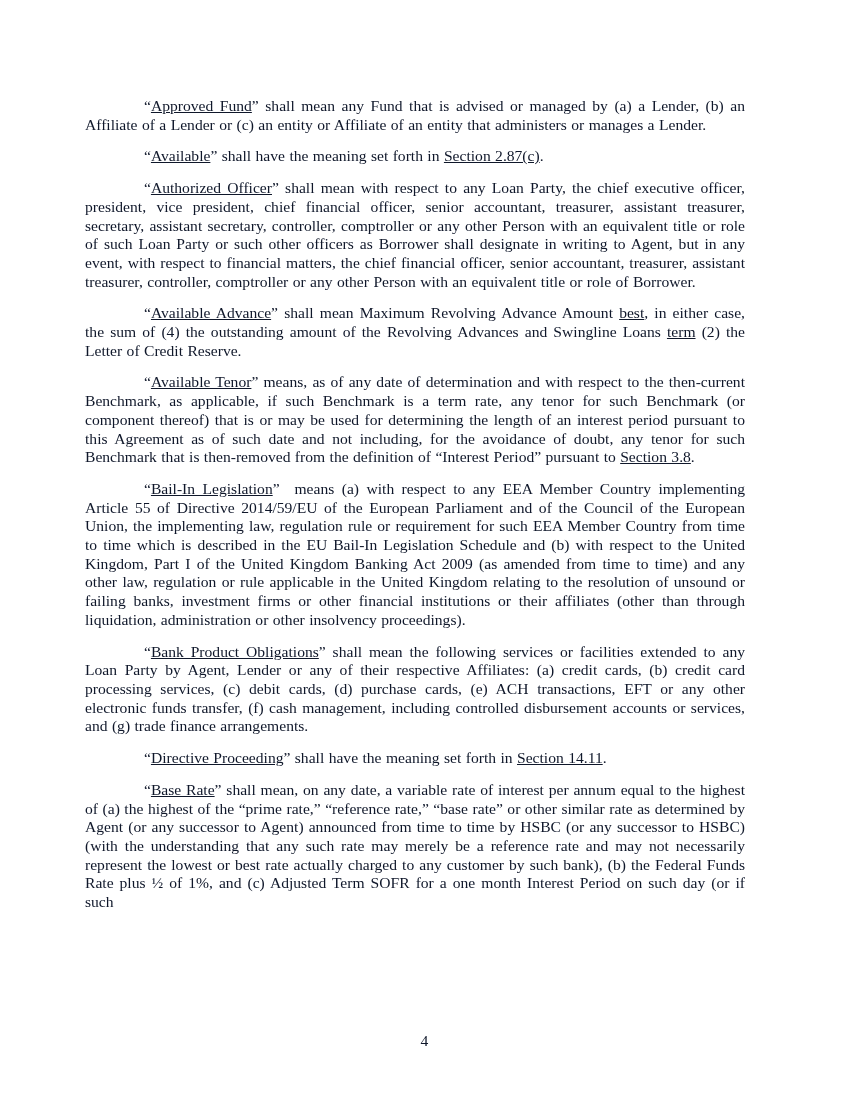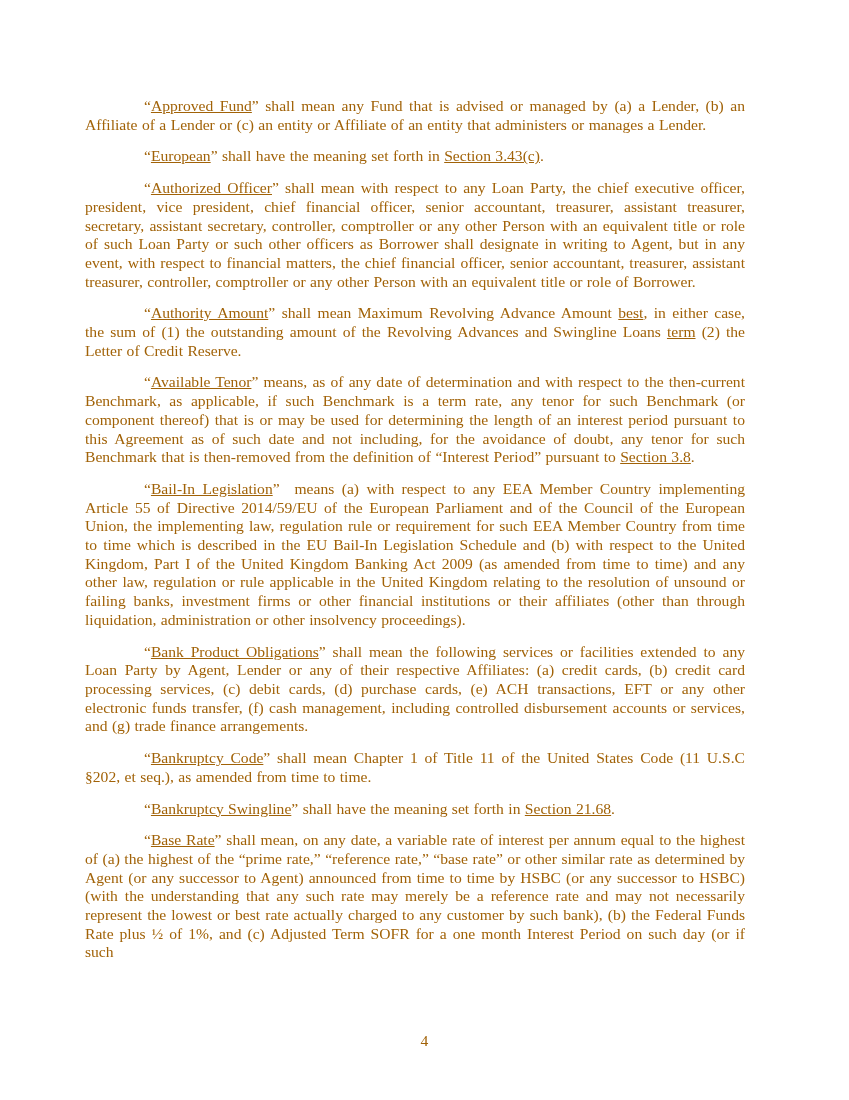--- a/index.html
+++ b/index.html
@@ -5,21 +5,21 @@
   html, body {
     margin: 0;
     padding: 0;
     background: #ffffff;
   }
   .page {
     position: relative;
     width: 849px;
     height: 1100px;
     background: #ffffff;
-    color: #a16207;
+    color: #0f172a;
     font-family: "Liberation Serif", "DejaVu Serif", serif;
     overflow: hidden;
   }
   .content {
     position: absolute;
     left: 85px;
     top: 97px;
     width: 660px;
   }
   p.para {
@@ -41,24 +41,23 @@
     font-size: 15.6px;
     line-height: 18.7px;
   }
 </style>
 </head>
 <body>
 
 <div class="page">
   <div class="content">
       <p class="para"><span>“</span><span class="u">Approved Fund</span><span>” shall mean any Fund that is advised or managed by (a) a Lender, (b) an Affiliate of a Lender or (c) an entity or Affiliate of an entity that administers or manages a Lender.</span></p>
-      <p class="para"><span>“</span><span class="u">European</span><span>” shall have the meaning set forth in </span><span class="u">Section 3.43(c)</span><span>.</span></p>
+      <p class="para"><span>“</span><span class="u">Available</span><span>” shall have the meaning set forth in </span><span class="u">Section 2.87(c)</span><span>.</span></p>
       <p class="para"><span>“</span><span class="u">Authorized Officer</span><span>” shall mean with respect to any Loan Party, the chief executive officer, president, vice president, chief financial officer, senior accountant, treasurer, assistant treasurer, secretary, assistant secretary, controller, comptroller or any other Person with an equivalent title or role of such Loan Party or such other officers as Borrower shall designate in writing to Agent, but in any event, with respect to financial matters, the chief financial officer, senior accountant, treasurer, assistant treasurer, controller, comptroller or any other Person with an equivalent title or role of Borrower.</span></p>
-      <p class="para"><span>“</span><span class="u">Authority Amount</span><span>” shall mean Maximum Revolving Advance Amount </span><span class="u">best</span><span>, in either case, the sum of (1) the outstanding amount of the Revolving Advances and Swingline Loans </span><span class="u">term</span><span> (2) the Letter of Credit Reserve.</span></p>
+      <p class="para"><span>“</span><span class="u">Available Advance</span><span>” shall mean Maximum Revolving Advance Amount </span><span class="u">best</span><span>, in either case, the sum of (4) the outstanding amount of the Revolving Advances and Swingline Loans </span><span class="u">term</span><span> (2) the Letter of Credit Reserve.</span></p>
       <p class="para"><span>“</span><span class="u">Available Tenor</span><span>” means, as of any date of determination and with respect to the then-current Benchmark, as applicable, if such Benchmark is a term rate, any tenor for such Benchmark (or component thereof) that is or may be used for determining the length of an interest period pursuant to this Agreement as of such date and not including, for the avoidance of doubt, any tenor for such Benchmark that is then-removed from the definition of “Interest Period” pursuant to </span><span class="u">Section 3.8</span><span>.</span></p>
       <p class="para"><span>“</span><span class="u">Bail-In Legislation</span><span>”&nbsp; means (a) with respect to any EEA Member Country implementing Article 55 of Directive 2014/59/EU of the European Parliament and of the Council of the European Union, the implementing law, regulation rule or requirement for such EEA Member Country from time to time which is described in the EU Bail-In Legislation Schedule and (b) with respect to the United Kingdom, Part I of the United Kingdom Banking Act 2009 (as amended from time to time) and any other law, regulation or rule applicable in the United Kingdom relating to the resolution of unsound or failing banks, investment firms or other financial institutions or their affiliates (other than through liquidation, administration or other insolvency proceedings).</span></p>
       <p class="para"><span>“</span><span class="u">Bank Product Obligations</span><span>” shall mean the following services or facilities extended to any Loan Party by Agent, Lender or any of their respective Affiliates: (a) credit cards, (b) credit card processing services, (c) debit cards, (d) purchase cards, (e) ACH transactions, EFT or any other electronic funds transfer, (f) cash management, including controlled disbursement accounts or services, and (g) trade finance arrangements.</span></p>
-      <p class="para"><span>“</span><span class="u">Bankruptcy Code</span><span>” shall mean Chapter 1 of Title 11 of the United States Code (11 U.S.C §202, et seq.), as amended from time to time.</span></p>
-      <p class="para"><span>“</span><span class="u">Bankruptcy Swingline</span><span>” shall have the meaning set forth in </span><span class="u">Section 21.68</span><span>.</span></p>
+      <p class="para"><span>“</span><span class="u">Directive Proceeding</span><span>” shall have the meaning set forth in </span><span class="u">Section 14.11</span><span>.</span></p>
       <p class="para"><span>“</span><span class="u">Base Rate</span><span>” shall mean, on any date, a variable rate of interest per annum equal to the highest of (a) the highest of the “prime rate,” “reference rate,” “base rate” or other similar rate as determined by Agent (or any successor to Agent) announced from time to time by HSBC (or any successor to HSBC) (with the understanding that any such rate may merely be a reference rate and may not necessarily represent the lowest or best rate actually charged to any customer by such bank), (b) the Federal Funds Rate plus ½ of 1%, and (c) Adjusted Term SOFR for a one month Interest Period on such day (or if such</span></p>
     </div>
   <div class="page-number">4</div>
 </div>
 
 </body></html>

